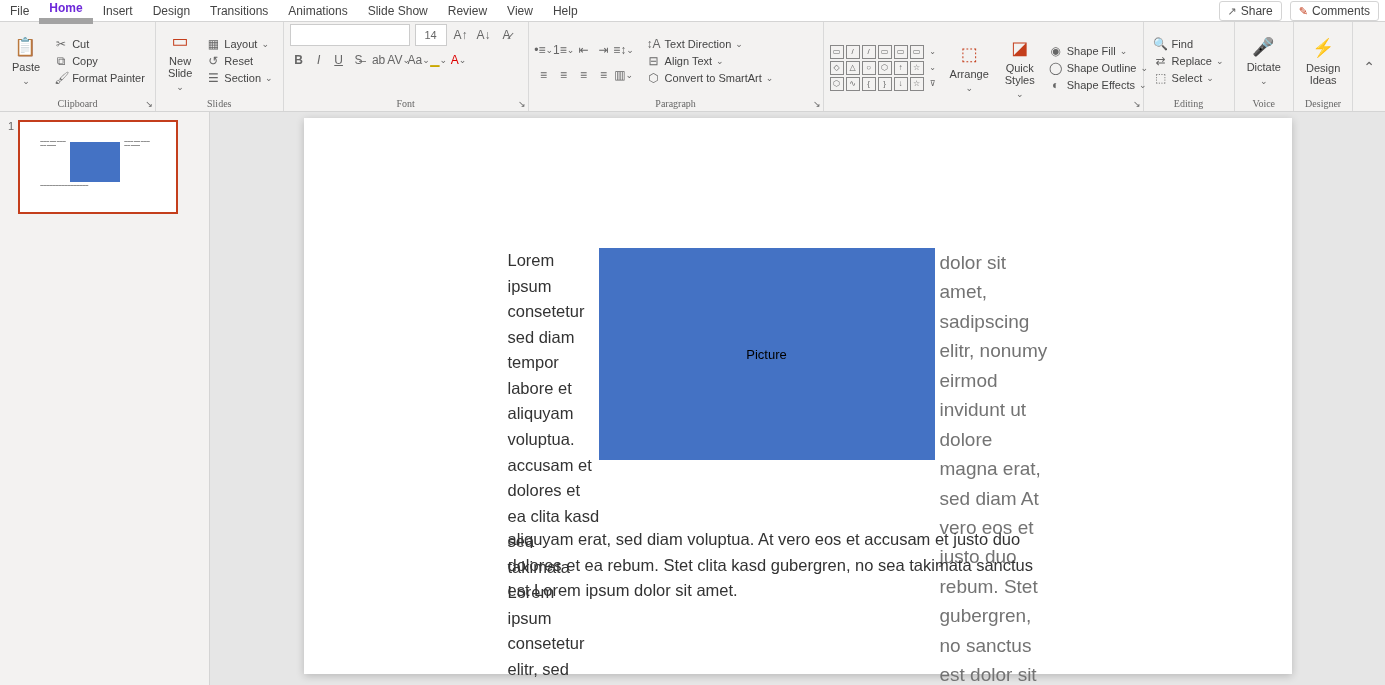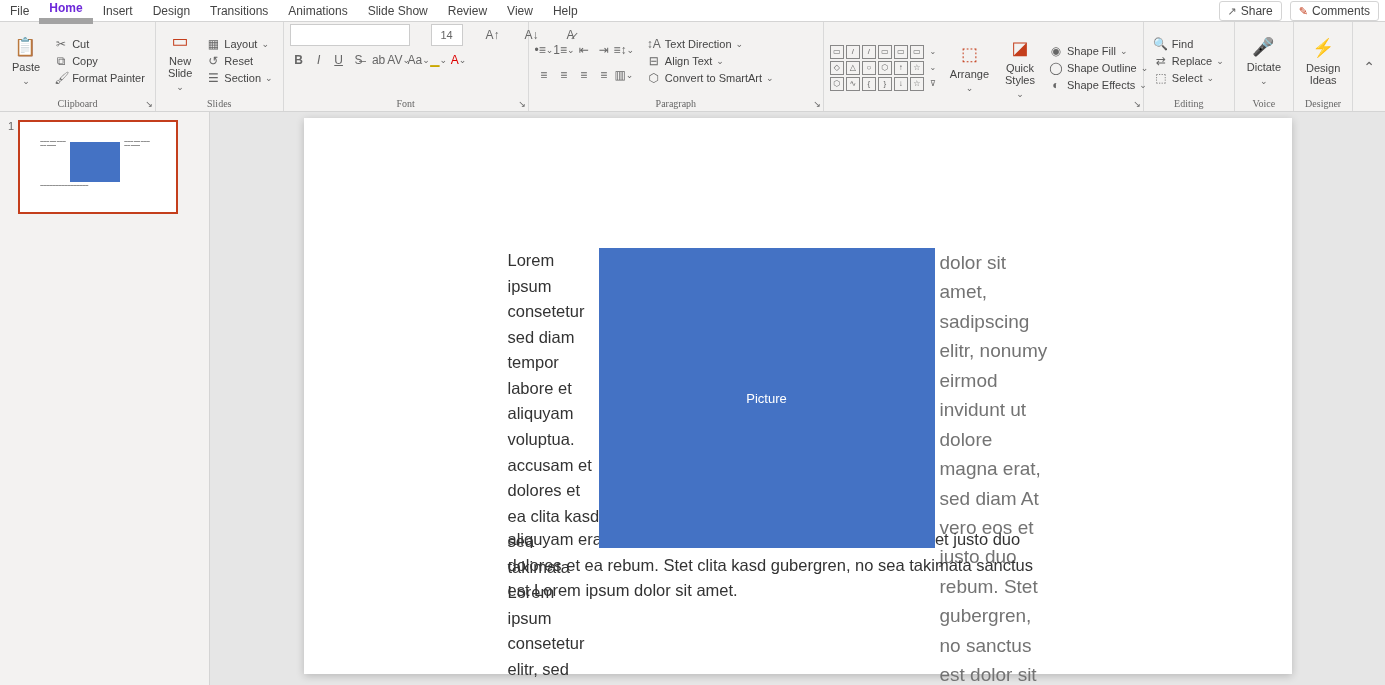--- a/index.html
+++ b/index.html
@@ -18,21 +18,21 @@
     .rgroup-label { font-size: 10px; color: #666; text-align: center; padding-bottom: 2px; font-family: Liberation Serif, serif; }
     .rgroup-body { flex: 1; display: flex; align-items: center; gap: 4px; }
     .vbtn { display: flex; flex-direction: column; align-items: center; justify-content: center; gap: 2px; padding: 2px 6px; cursor:pointer; }
     .vbtn .ico { width: 24px; height: 24px; display:flex; align-items:center; justify-content:center; color:#c43e1c; font-size:18px; }
     .vbtn .lbl { font-size: 11px; color:#444; text-align:center; line-height:1.1; }
     .small-row { display:flex; flex-direction:column; gap:1px; }
     .sitm { font-size: 11px; color:#444; padding:1px 4px; display:flex; align-items:center; gap:4px; cursor:pointer; white-space:nowrap; }
     .sitm .mi { width:14px; text-align:center; color:#666; font-size:12px; }
     .dd::after { content:" ⌄"; font-size:9px; color:#666; }
     
-    .font-box { display:flex; gap:21px; align-items:center; }
+    .font-box { display:flex; gap:5px; align-items:center; }
     .fname { width:120px; height:22px; border:1px solid #ccc; background:#fff; font-size:11px; padding:0 4px; color:#aaa;}
     .fsize { width:32px; height:22px; border:1px solid #ccc; background:#fff; font-size:11px; text-align:center; color:#666;}
     .fico { width:18px; height:18px; display:flex;align-items:center;justify-content:center; font-size:12px; color:#666; cursor:pointer;}
     .frow { display:flex; gap:2px; align-items:center; margin-top:3px;}
     
     .para-grid { display:flex; flex-direction:column; gap:4px;}
     
     .shapes-pal { display:grid; grid-template-columns: repeat(7, 14px); grid-auto-rows:14px; gap:2px;}
     .shp { border:1px solid #888; font-size:8px; display:flex;align-items:center;justify-content:center;color:#666;}
     
@@ -41,21 +41,21 @@
     .workarea { display:flex; height: calc(685px - 112px); }
     .thumb-panel { width: 210px; background:#f3f2f1; border-right:1px solid #d4d4d4; padding:8px; }
     .thumb-wrap { display:flex; gap:4px; }
     .thumb-num { font-size:11px; color:#666; }
     .thumb { width:160px; height:94px; background:#fff; border:2px solid #c43e1c; position:relative; padding:8px; }
     .th-rect { position:absolute; left:50px; top:20px; width:50px; height:40px; background:#4472c4; }
     .th-text { position:absolute; font-size:3px; color:#888; line-height:1.2; }
     
     .slide-area { flex:1; background:#e6e6e6; display:flex; justify-content:center; padding-top:6px; overflow:auto;}
     .slide { width:988px; height:556px; background:#fff; box-shadow:0 2px 8px rgba(0,0,0,.2); position:relative;}
-    .picture { position:absolute; left:295px; top:130px; width:336px; height:300px; background:#4472c4; display:flex; align-items:center; justify-content:center; color:#ffffff; font-size:13px; z-index:5;}
+    .picture { position:absolute; left:295px; top:130px; width:336px; height:212px; background:#4472c4; display:flex; align-items:center; justify-content:center; color:#000000; font-size:13px; z-index:5;}
     .txt-left { position:absolute; left:204px; top:130px; width:92px; font-size:16.5px; line-height:1.55; color:#333;}
     .txt-right { position:absolute; left:636px; top:130px; width:115px; font-size:19px; line-height:1.55; color:#737373; text-align:left;}
     .txt-bottom { position:absolute; left:204px; top:409px; width:545px; font-size:16.5px; line-height:1.55; color:#333;}
     
     .chev { font-size:14px; color:#666; padding:0 10px; cursor:pointer;}
     .end-chev { display:flex;align-items:center; }
   </style>
 </head>
 <body>
 

